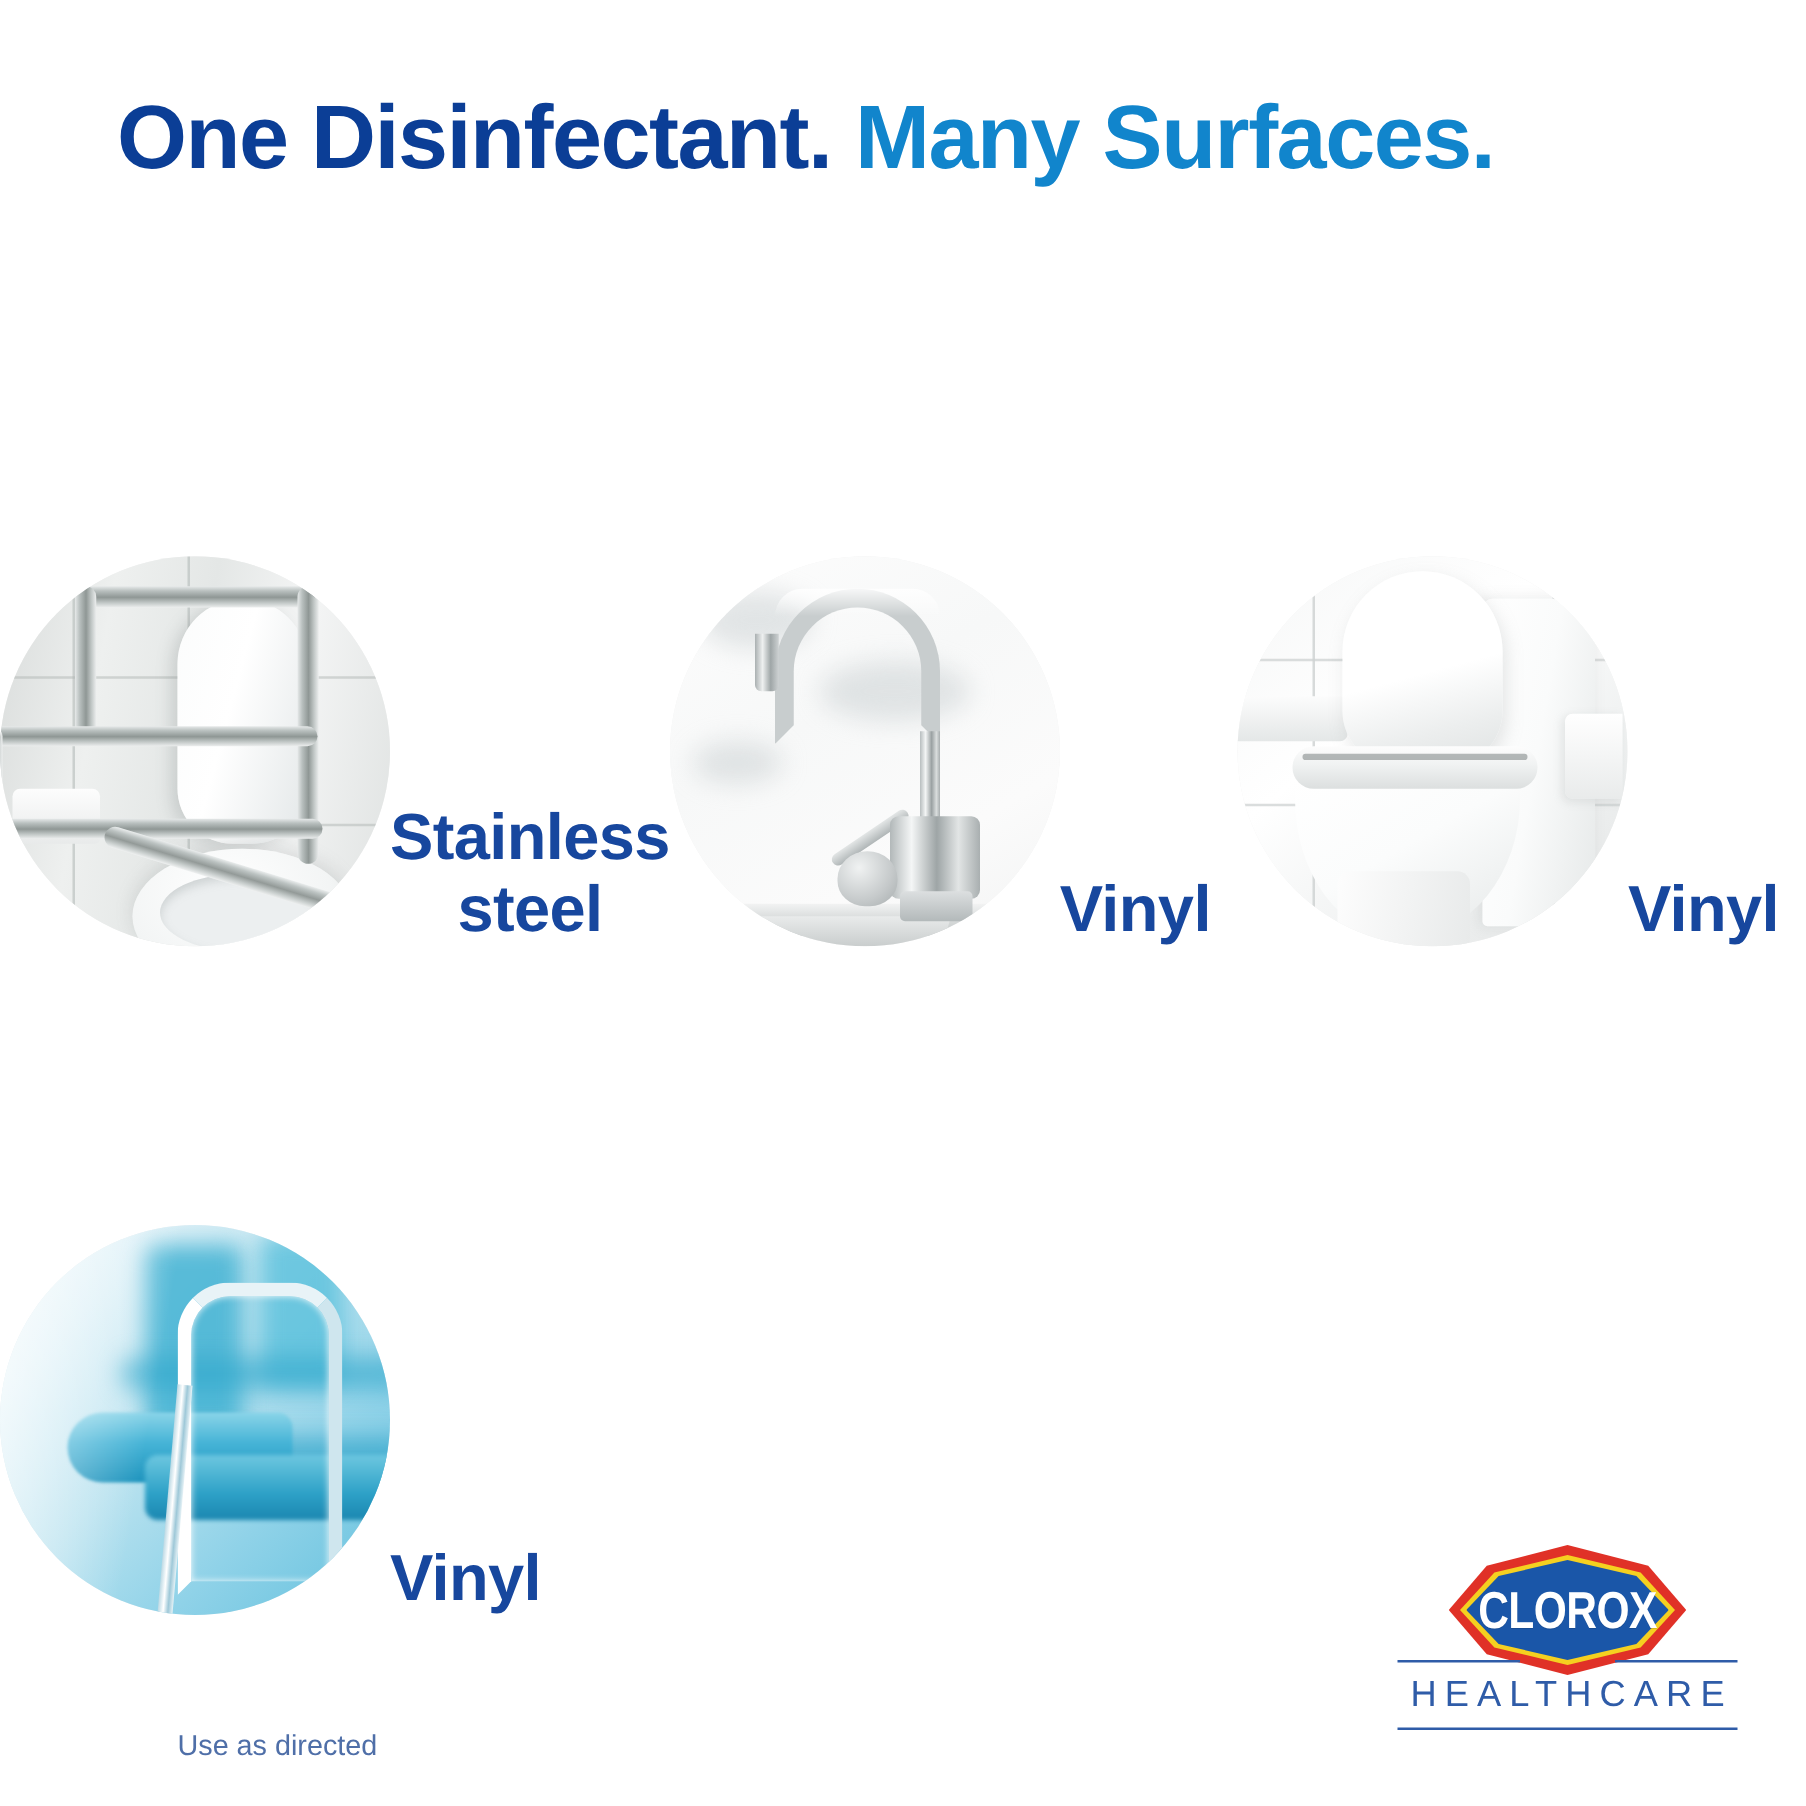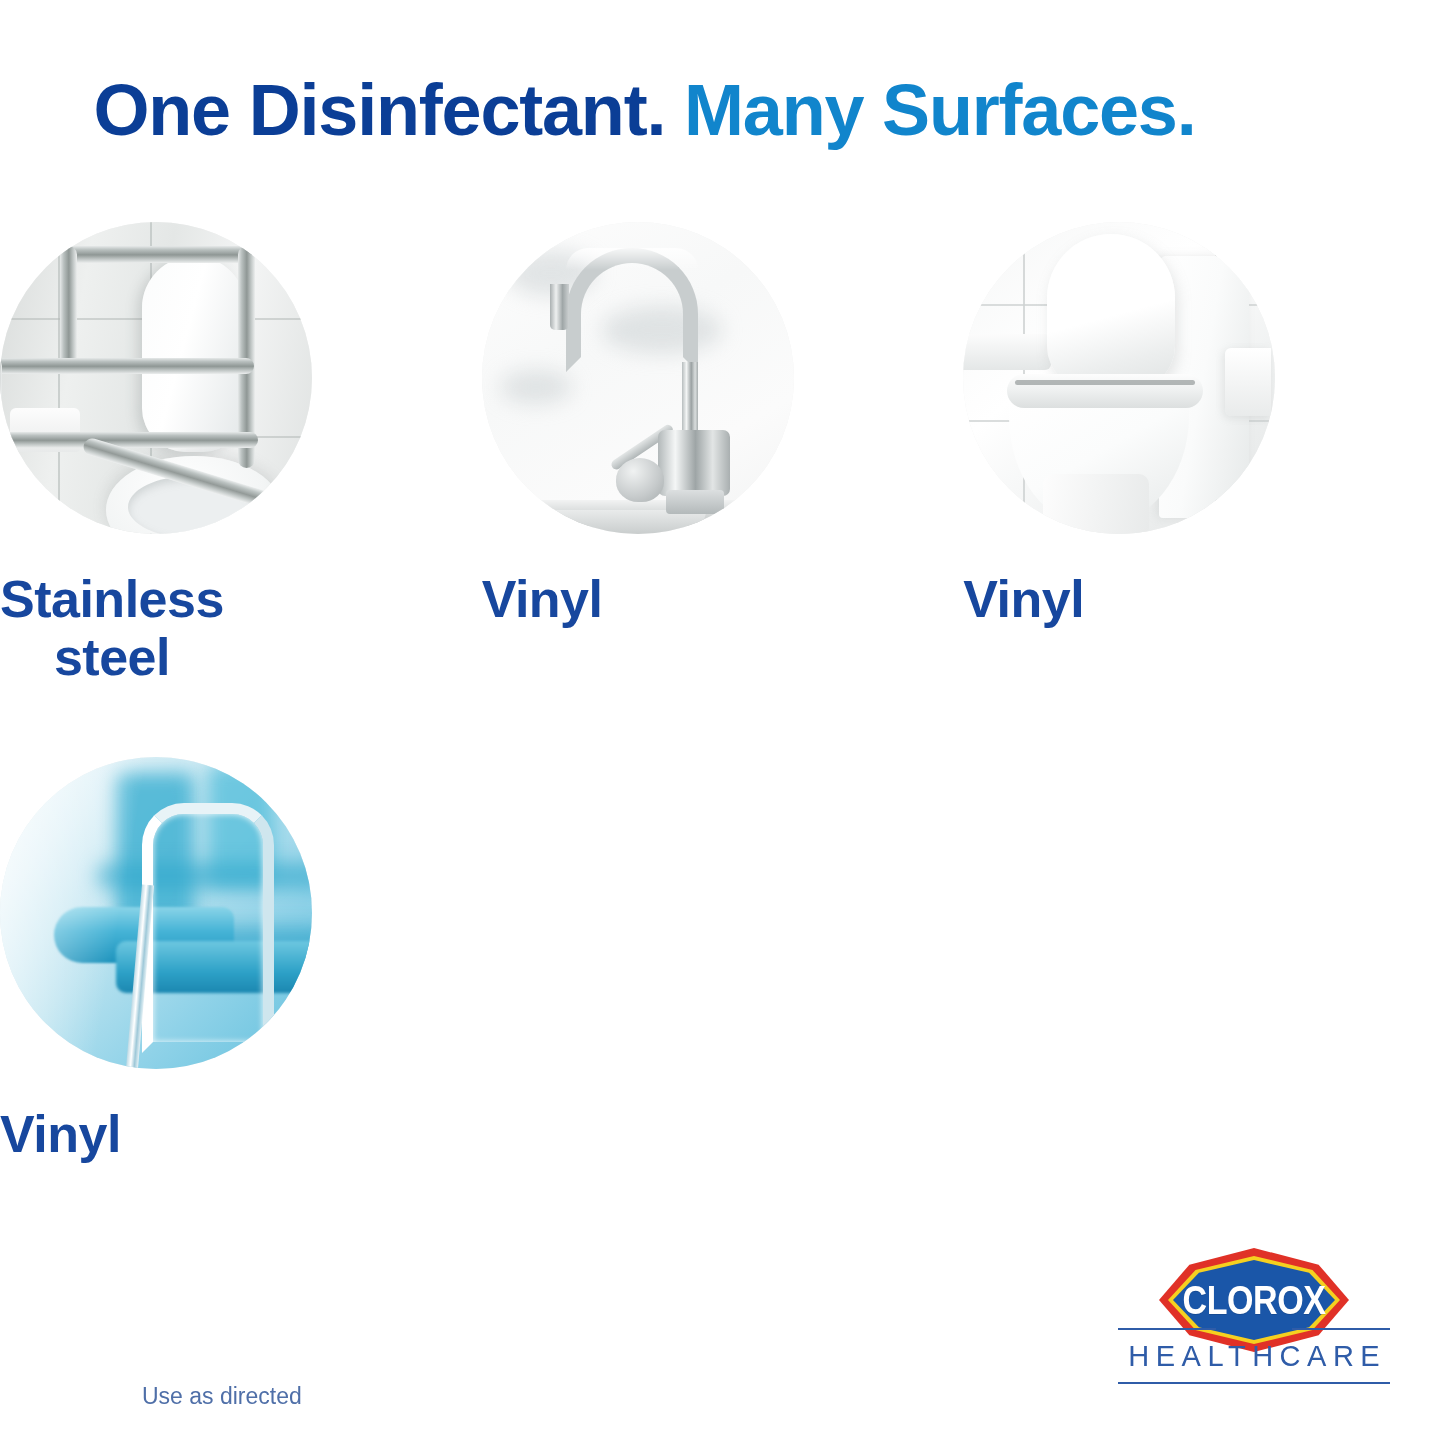--- a/index.html
+++ b/index.html
@@ -40,22 +40,22 @@
     position: absolute;
     top: 222px;
     left: 0;
     width: 1445px;
     display: grid;
     grid-template-columns: repeat(3, 1fr);
     grid-template-rows: 535px 535px;
   }
   .cell {
     display: flex;
-    flex-direction: column;
-    align-items: flex-start;
+    flex-direction: row;
+    align-items: flex-end;
   }
   .circle {
     width: 312px;
     height: 312px;
     border-radius: 50%;
     overflow: hidden;
     position: relative;
     flex: none;
     background: #f2f2f2;
   }
@@ -321,21 +321,21 @@
 
   
   .logo {
     position: absolute;
     left: 1118px;
     top: 1236px;
     width: 272px;
     height: 162px;
   }
   .logo-diamond {
-    position:absolute; left:50%; top:12px; transform: translateX(-50%);
+    position:absolute; left:50%; top:0; transform: translateX(-50%);
     width: 190px; height: 104px;
   }
   .d-red, .d-yellow, .d-blue {
     position:absolute; left:50%; top:50%; transform: translate(-50%,-50%);
     clip-path: polygon(50% 0%, 84% 16%, 100% 50%, 84% 84%, 50% 100%, 16% 84%, 0% 50%, 16% 16%);
   }
   .d-red    { width:190px; height:104px; background:#e03127; }
   .d-yellow { width:172px; height:88px;  background:#f5d020; }
   .d-blue   { width:162px; height:80px;  background:#1a56a8; }
   .logo-word {

